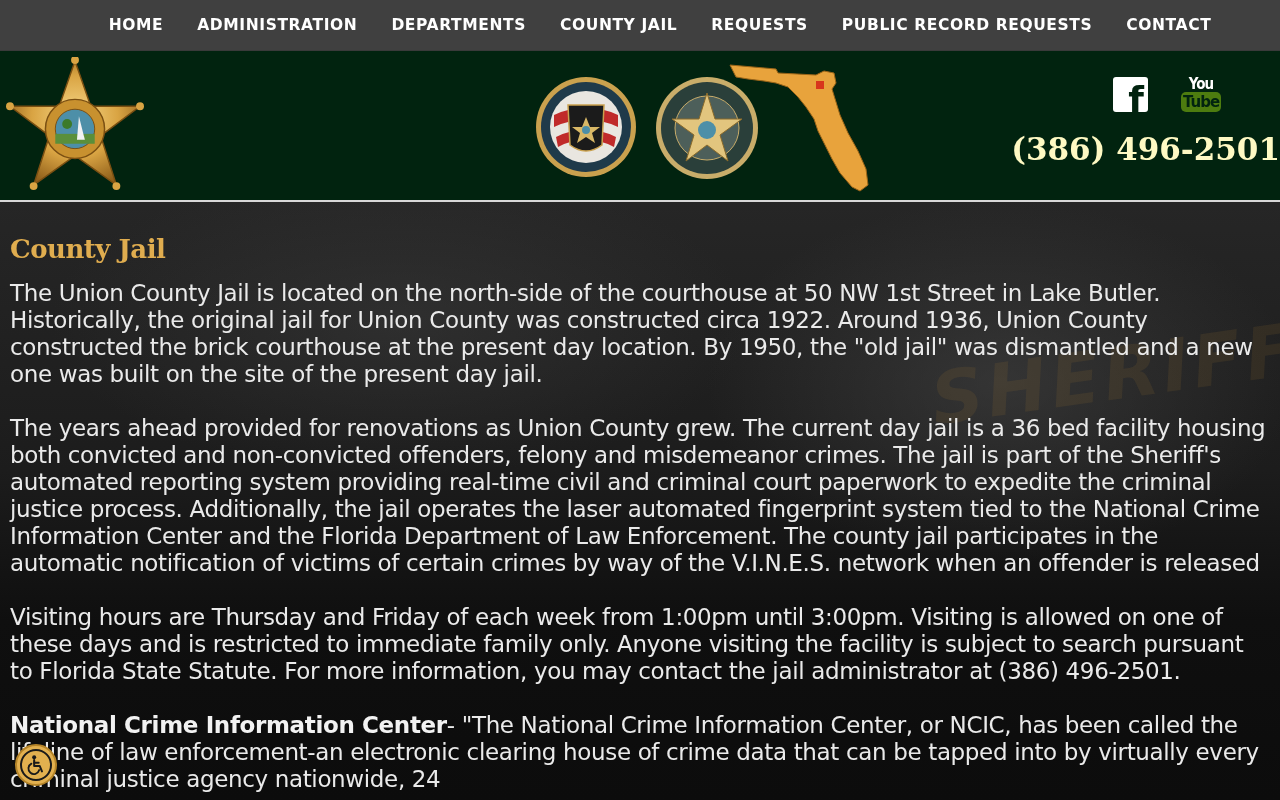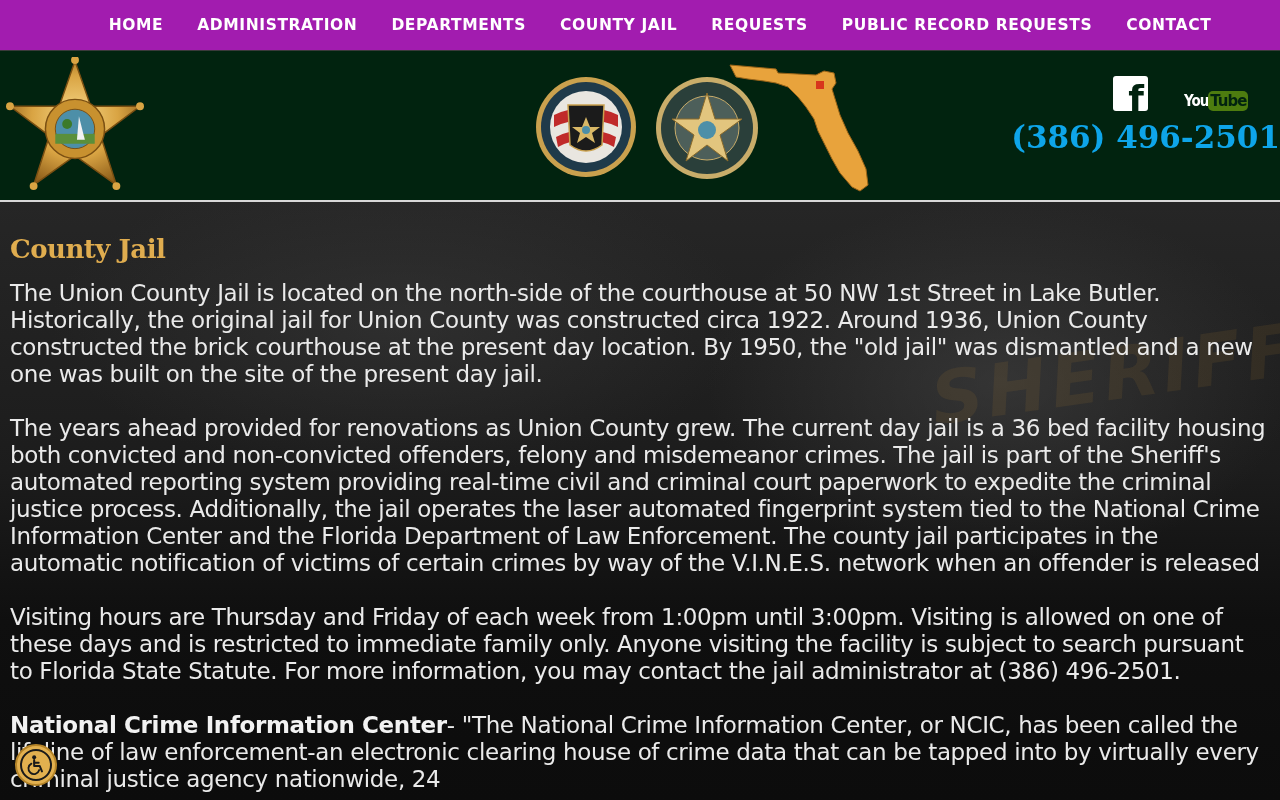--- a/index.html
+++ b/index.html
@@ -6,21 +6,21 @@
   html, body { width: 1280px; height: 800px; overflow: hidden; }
   body {
     background: #0f0f0f;
     font-family: "DejaVu Sans", "Liberation Sans", sans-serif;
     color: #e6e6e6;
     position: relative;
   }
   
   .topnav {
     height: 50px;
-    background: #a21caf;
+    background: #404040;
     display: flex;
     justify-content: center;
     align-items: center;
     gap: 0;
     padding-left: 40px;
   }
   .topnav a {
     color: #ffffff;
     text-decoration: none;
     font-family: "DejaVu Sans", sans-serif;
@@ -65,27 +65,27 @@
   .social { position: absolute; right: 62px; top: 25px; display: flex; gap: 36px; align-items: flex-end; }
   .fb-icon {
     width: 35px; height: 35px; background: #ffffff; border-radius: 3px;
     position: relative; overflow: hidden;
   }
   .fb-icon span {
     position: absolute; right: 4px; bottom: -6px;
     font-family: "DejaVu Sans", sans-serif; font-weight: bold;
     font-size: 36px; color: #01230f; line-height: 1;
   }
-  .yt-icon { display: flex; align-items: center; width: 34px; }
+  .yt-icon { display: flex; flex-direction: column; align-items: center; width: 34px; }
   .yt-you { font-family: "DejaVu Sans Condensed", "DejaVu Sans", sans-serif; font-weight: bold; font-size: 15px; color: #fff; line-height: 16px; letter-spacing: -1px; }
   .yt-tube { background: #4d7c0f; color: #01230f; border-radius: 5px; font-weight: bold; font-size: 15px; line-height: 20px; padding: 0 2px; letter-spacing: -1px; }
   .phone {
-    position: absolute; right: 0px; top: 68px;
-    font-family: "DejaVu Serif", "Liberation Serif", serif;
-    font-weight: bold; font-size: 31px; color: #0ea5e9;
+    position: absolute; right: 0px; top: 80px;
+    font-family: "DejaVu Serif", "Liberation Serif", serif;
+    font-weight: bold; font-size: 31px; color: #fef9c3;
     white-space: nowrap;
   }
   
   .main {
     position: absolute; top: 202px; left: 0; width: 1280px; height: 598px;
     background:
       radial-gradient(ellipse 420px 260px at 1000px 180px, rgba(70,70,70,0.55), rgba(0,0,0,0) 70%),
       radial-gradient(ellipse 500px 220px at 400px 120px, rgba(60,60,60,0.5), rgba(0,0,0,0) 70%),
       linear-gradient(180deg, #262626 0%, #1c1c1c 45%, #0f0f0f 70%, #0c0c0c 100%);
     overflow: hidden;

